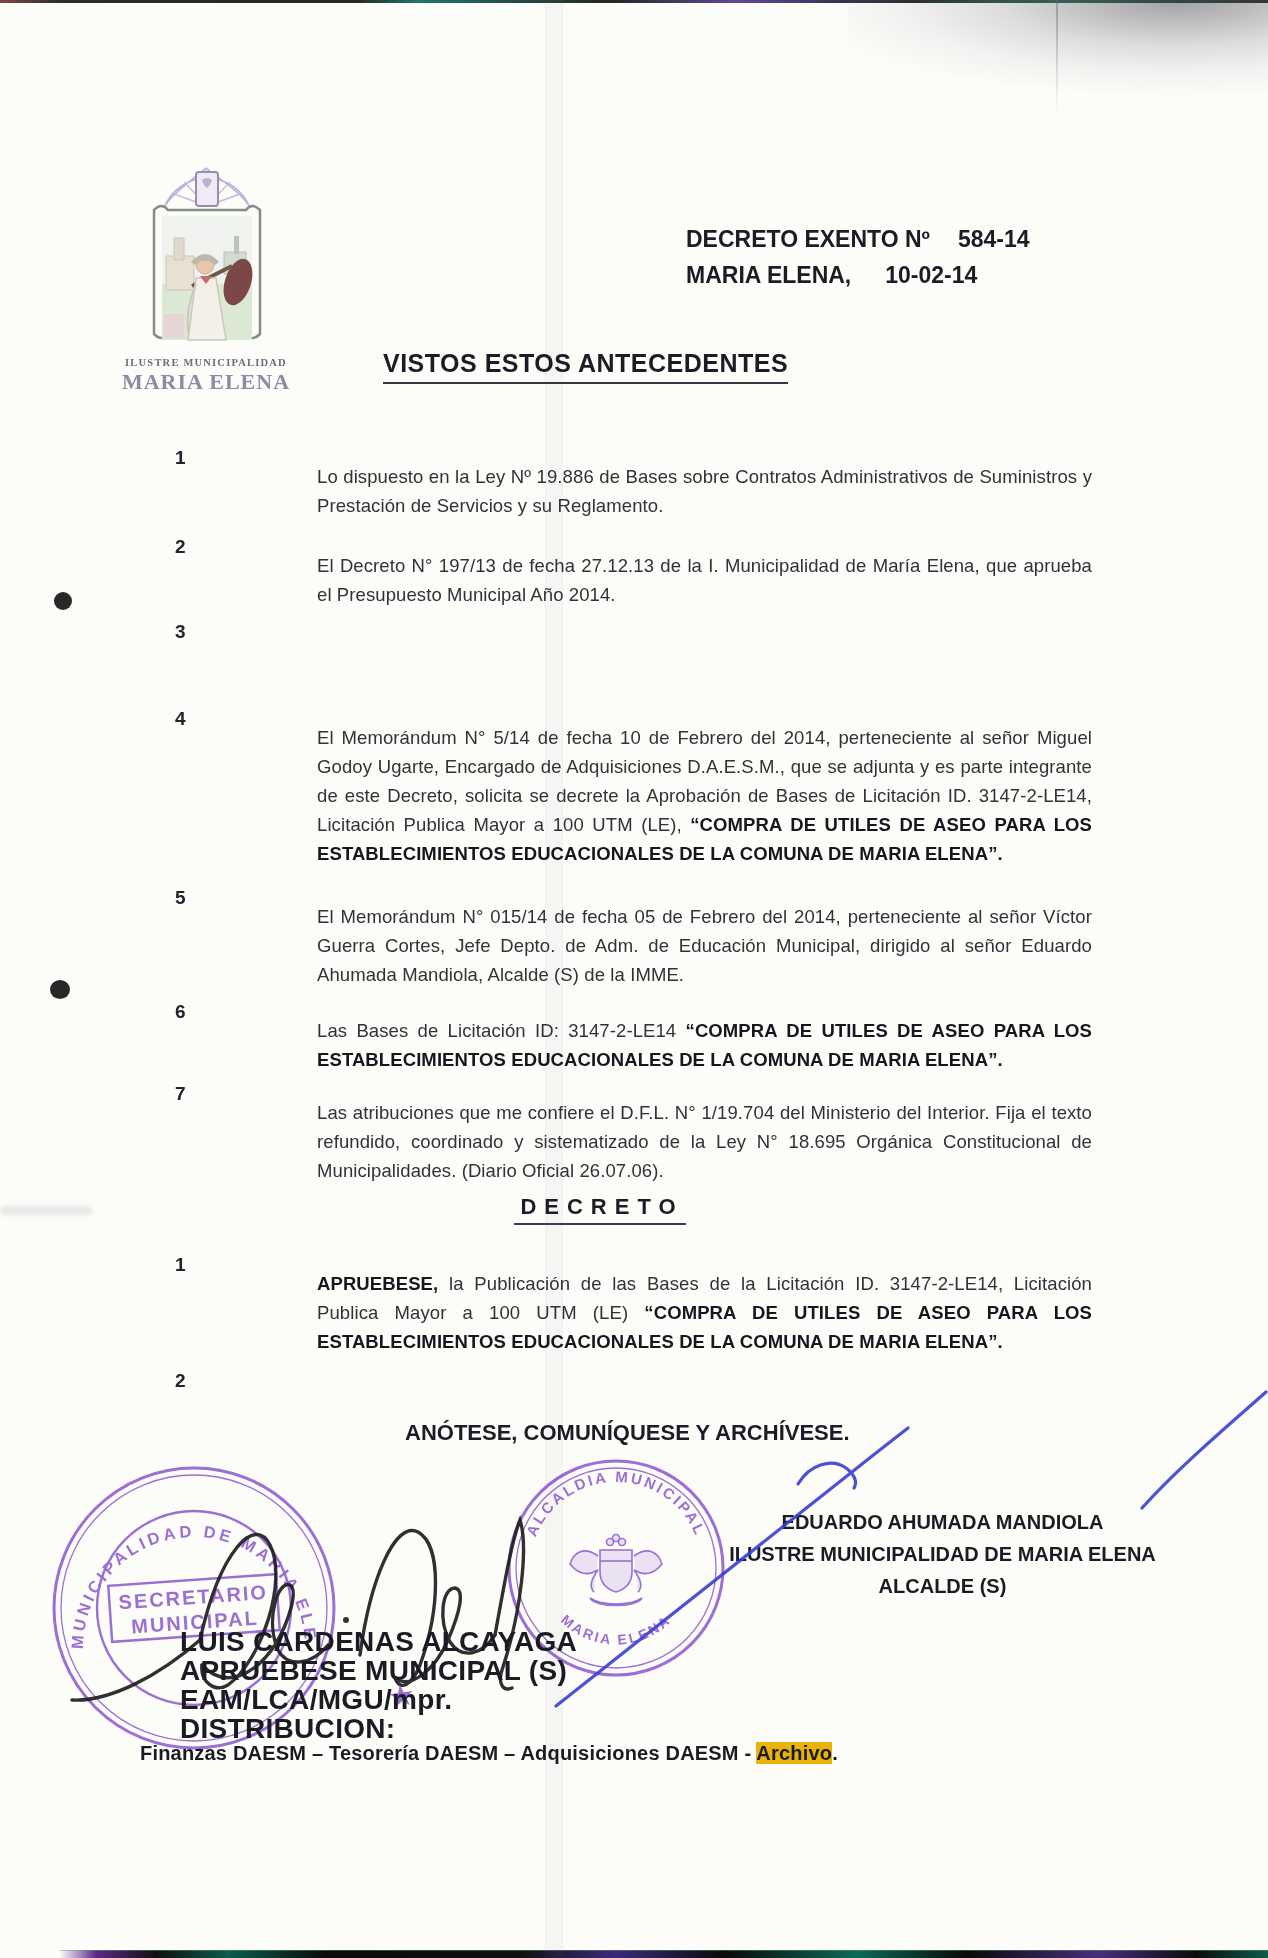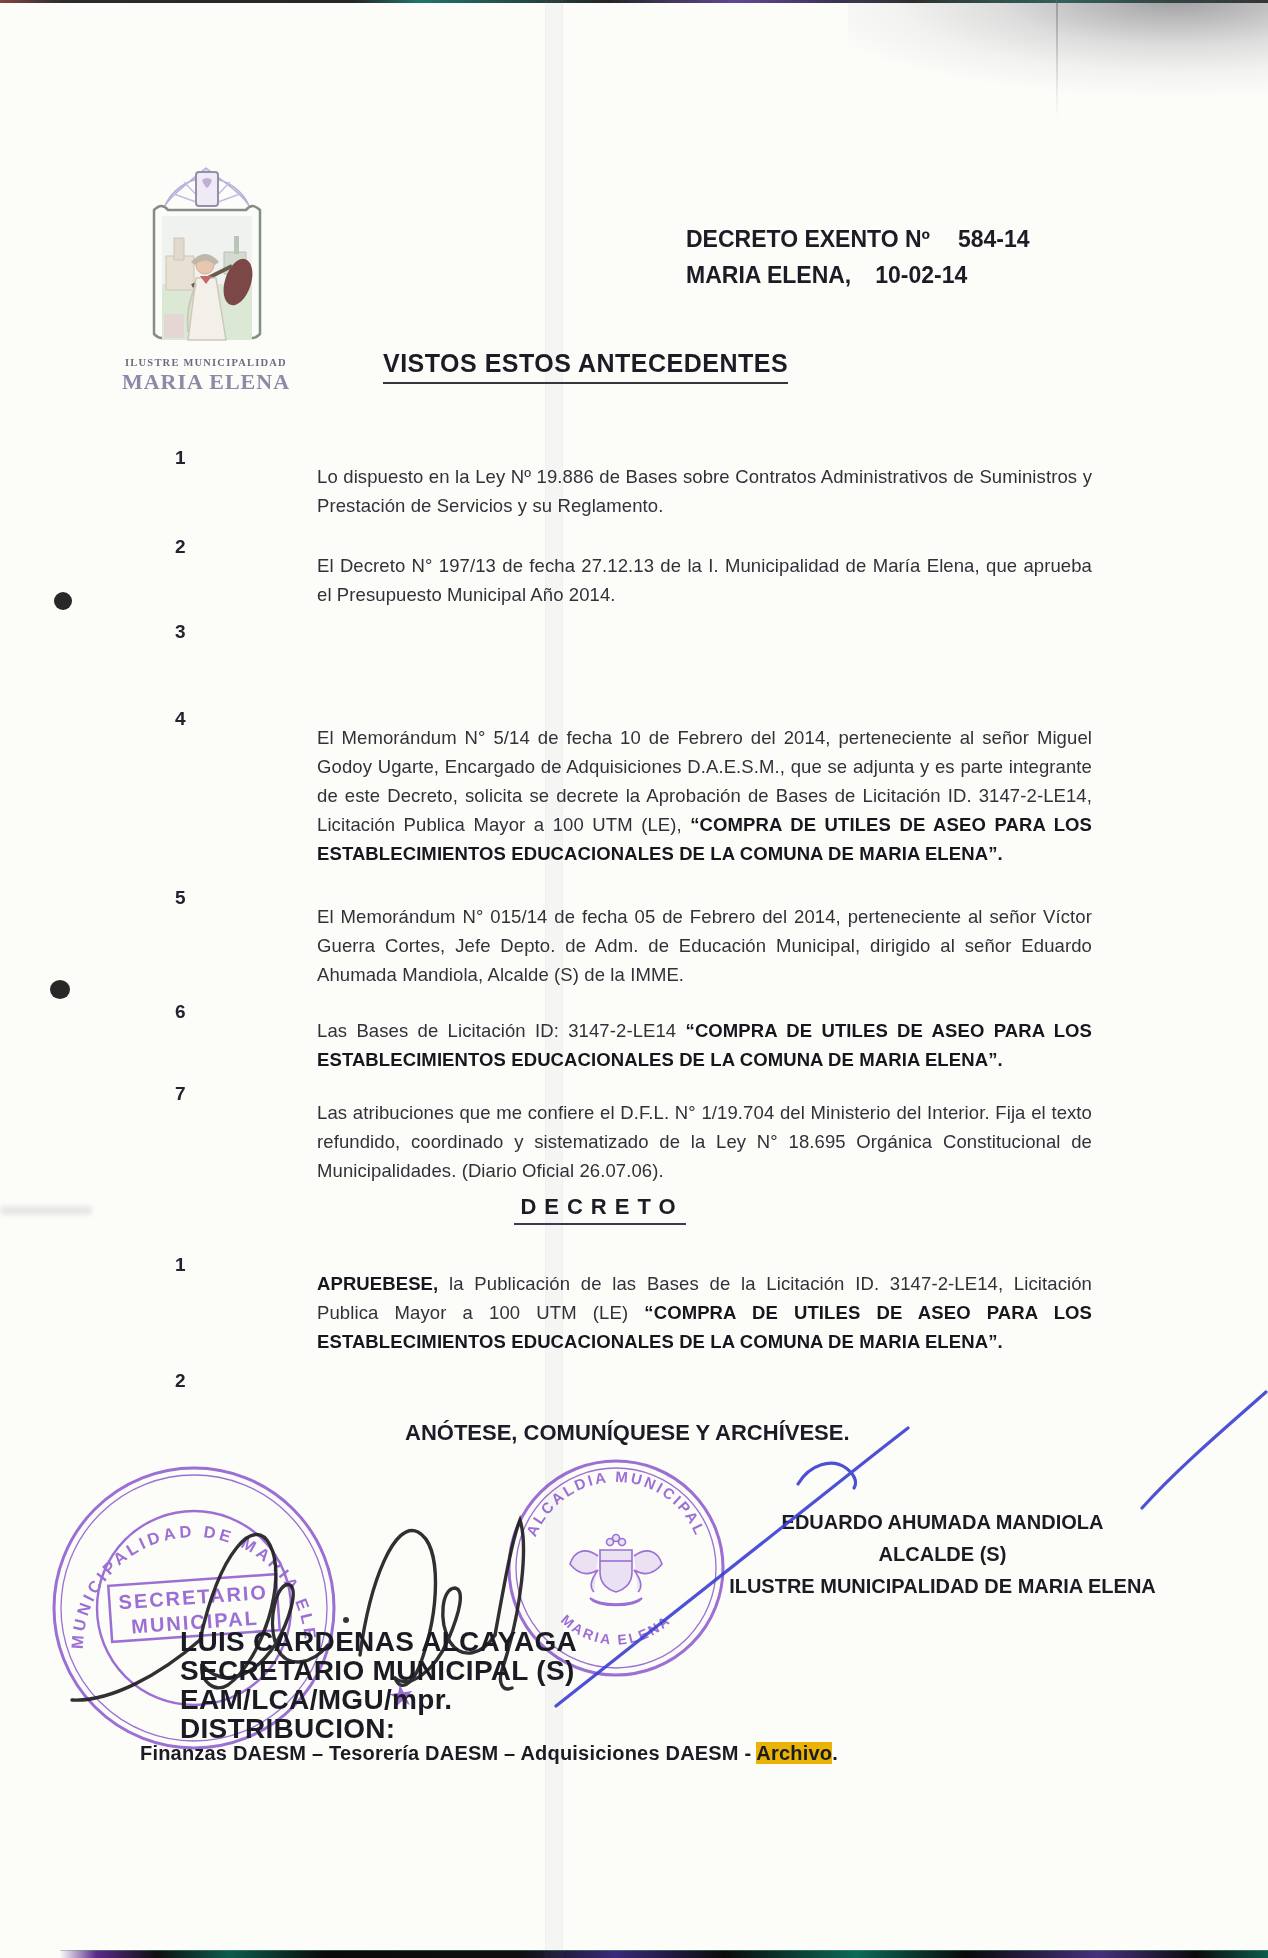--- a/index.html
+++ b/index.html
@@ -27,21 +27,21 @@
   
   .crest{position:absolute;left:146px;top:164px;width:122px;height:192px;opacity:.9;}
   .crest-caption{position:absolute;left:118px;top:357px;width:176px;text-align:center;
     font-family:"Liberation Serif","DejaVu Serif",serif;}
   .crest-caption .l1{font-size:10.5px;letter-spacing:1.2px;color:#6e6a7e;font-weight:bold;}
   .crest-caption .l2{font-size:22px;letter-spacing:1px;color:#8f88a6;font-weight:bold;margin-top:1px;}
   
   .decree-head{position:absolute;left:686px;top:226px;font-size:23px;font-weight:bold;color:#1c1c26;white-space:nowrap;}
   .decree-head .row2{margin-top:9px;}
   .decree-head .gap1{margin-left:28px;}
-  .decree-head .gap2{margin-left:24px;}
+  .decree-head .gap2{margin-left:34px;}
   .vistos-title{position:absolute;left:383px;top:349px;font-size:25px;font-weight:bold;color:#1c1c26;
     letter-spacing:.5px;border-bottom:2.5px solid #34383a;padding-bottom:4px;white-space:nowrap;}
   
   .item{position:absolute;left:175px;width:917px;display:flex;}
   .item .num{flex:0 0 142px;font-size:19px;font-weight:bold;color:#232330;line-height:29px;}
   .item .txt{flex:1;font-size:18.5px;line-height:29px;text-align:justify;color:#31313a;letter-spacing:.1px;}
   .txt .b{font-weight:bold;color:#16161f;}
   .hl{background:#eab308;}
   .v1{top:443px}.v2{top:532px}.v3{top:617px}.v4{top:704px}.v5{top:883px}.v6{top:997px}.v7{top:1079px}
   .d1{top:1250px}.d2{top:1366px}
@@ -159,22 +159,22 @@
     <p class="txt"><span class="b">APRUEBESE,</span><span> la Publicación de las Bases de la Licitación ID. 3147-2-LE14, Licitación Publica Mayor a 100 UTM (LE) </span><span class="b">“COMPRA DE UTILES DE ASEO PARA LOS ESTABLECIMIENTOS EDUCACIONALES DE LA COMUNA DE MARIA ELENA”.</span></p>
   </div>
   <div class="item d2">
     <span class="num">2</span>
   </div>
 
   <div class="closing">ANÓTESE, COMUNÍQUESE Y ARCHÍVESE.</div>
 
   <div class="alcalde-block">
     <div>EDUARDO AHUMADA MANDIOLA</div>
+    <div>ILUSTRE MUNICIPALIDAD DE MARIA ELENA</div>
     <div>ALCALDE (S)</div>
-    <div>ILUSTRE MUNICIPALIDAD DE MARIA ELENA</div>
   </div>
 
   <svg class="stamp stamp-secretario" width="292" height="292" viewBox="0 0 292 292">
     <g stroke="#8348cf" fill="none">
       <circle cx="146" cy="146" r="140" stroke-width="3"></circle>
       <circle cx="146" cy="146" r="133" stroke-width="1.3"></circle>
       <circle cx="146" cy="146" r="97" stroke-width="2.4"></circle>
       <g transform="rotate(-4 146 146)">
         <rect x="62" y="118" width="168" height="56" stroke-width="2.5"></rect>
       </g>
@@ -235,18 +235,18 @@
     <g fill="none" stroke="#3a3ed2" stroke-width="3.2" stroke-linecap="round" opacity=".9">
       <path d="M 16,328 C 110,255 240,150 368,50"></path>
       <path d="M 258,106 C 270,86 292,80 306,90 C 314,96 318,104 314,110"></path>
       <path d="M 602,130 C 640,88 690,46 726,14"></path>
     </g>
   </svg>
 
   <div class="star-mark">★</div>
 
   <div class="name-line nl1">LUIS CARDENAS ALCAYAGA</div>
-  <div class="name-line nl2">SECRETARIO MUNICIPAL (S)</div>
+  <div class="name-line nl2">APRUEBESE MUNICIPAL (S)</div>
   <div class="name-line nl3">EAM/LCA/MGU/mpr.</div>
   <div class="name-line nl4">DISTRIBUCION:</div>
   <div class="dist-line"><span>Finanzas DAESM – Tesorería DAESM – Adquisiciones DAESM - </span><span class="hl">Archivo</span><span>.</span></div>
 
 </div>
 
 </body></html>

